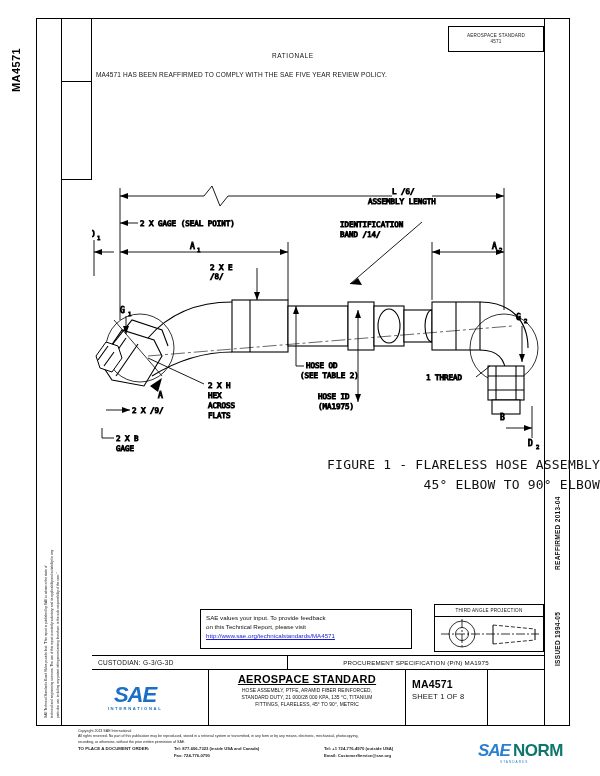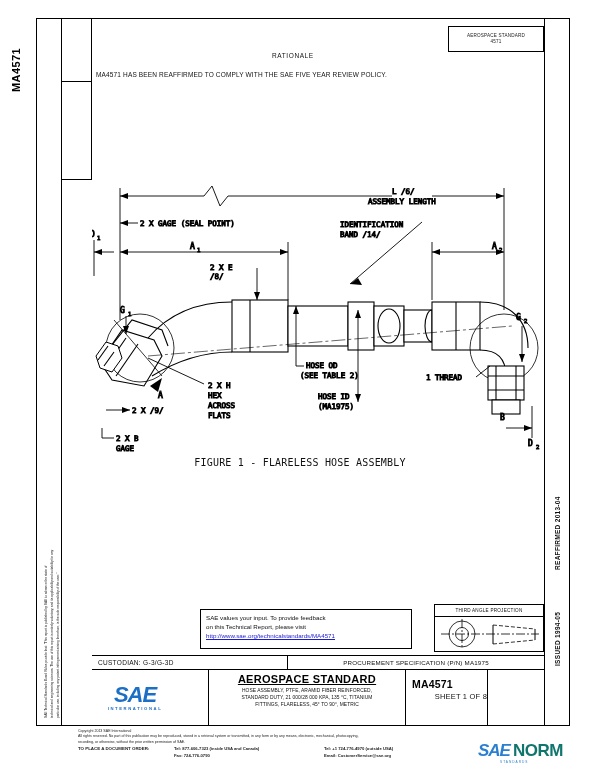--- a/index.html
+++ b/index.html
@@ -130,23 +130,23 @@
     position: absolute;
     left: 92px; top: 180px;
     width: 452px; height: 300px; text-decoration: underline;
   }
   .drawing svg { display: block; }
 
   .fig-caption {
     position: absolute;
     left: 0; right: 0;
     top: 455px;
-    text-align: center;
+    text-align: right;
     font-family: "DejaVu Sans Mono", monospace;
-    font-size: 10px;
+    font-size: 13px;
     line-height: 1.5;
     color: #111;
     letter-spacing: 0.2px;
   }
 
   
   .feedback {
     position: absolute;
     left: 200px; top: 609px;
     width: 212px; height: 40px;
@@ -266,21 +266,20 @@
     font-size: 10.5px;
     font-weight: bold;
     letter-spacing: 0.2px;
     color: #000;
   }
   .tb-num-sheet {
     font-size: 7.5px;
     letter-spacing: 0.2px;
     color: #111;
     margin-top: 2px;
-    text-align: right;
   }
   .tb-blank { flex: 1; }
 
   
   .copy {
     position: absolute;
     left: 78px; top: 729px;
     width: 470px;
     font-size: 3.6px;
     line-height: 1.5;
@@ -529,20 +528,21 @@
         <line x1="10" y1="258" x2="22" y2="258"></line>
       </g>
       <text x="24" y="261" font-size="7.5">2 X B</text>
       <text x="24" y="271" font-size="7.5">GAGE</text>
 
     </svg>
   </div>
 
   <div class="fig-caption">
     <div>FIGURE 1 - FLARELESS HOSE ASSEMBLY</div>
+    <div>45° ELBOW TO 90° ELBOW</div>
   </div>
 
   <div class="feedback">
     <div>SAE values your input. To provide feedback</div>
     <div>on this Technical Report, please visit</div>
     <a href="#">http://www.sae.org/technicalstandards/MA4571</a>
   </div>
 
   <div class="tap-box">
     <div class="tap-title">THIRD ANGLE PROJECTION</div>

